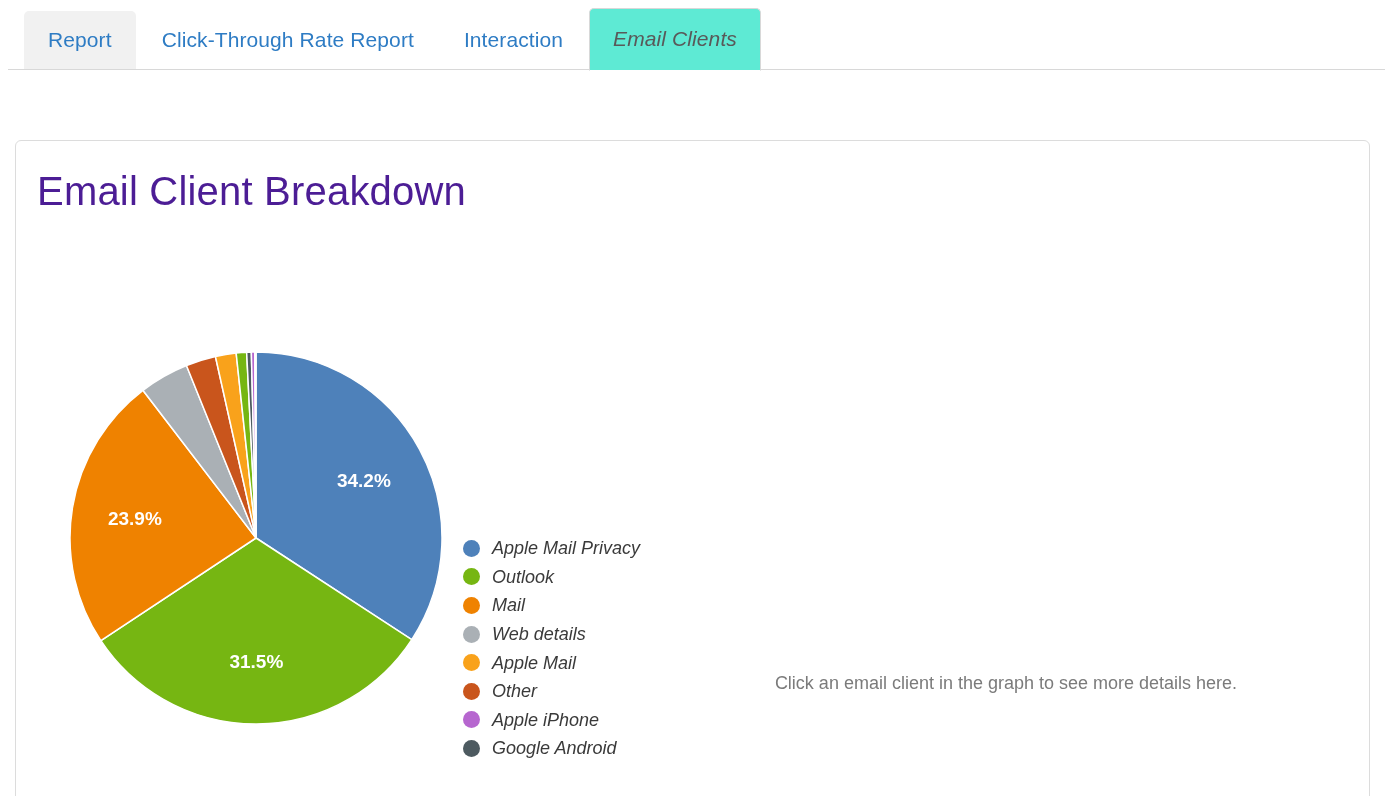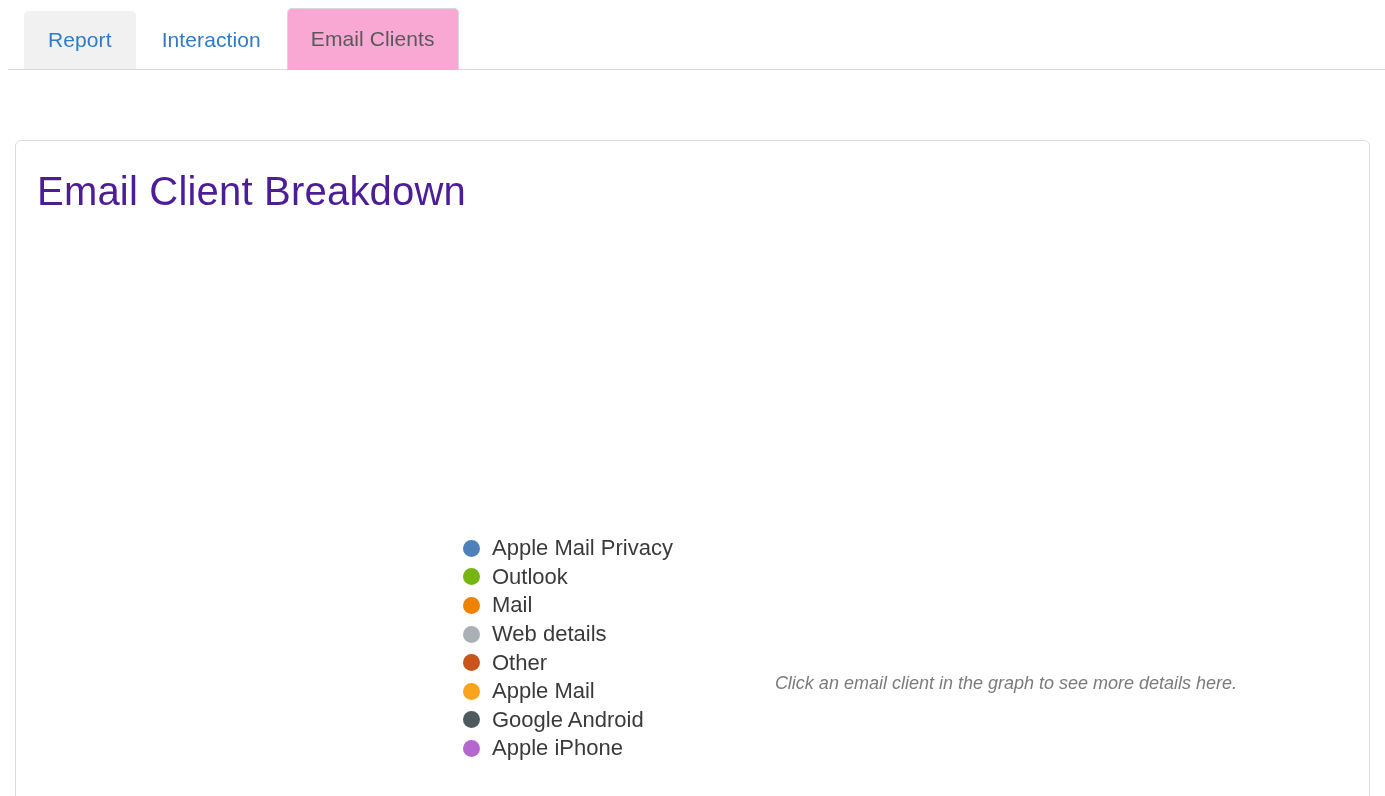--- a/index.html
+++ b/index.html
@@ -47,27 +47,28 @@
     background: transparent;
     margin-right: 2px;
     letter-spacing: 0.1px;
   }
   .tab.hovered {
     background: #f1f1f1;
     border-radius: 5px 5px 0 0;
   }
   .tab.active {
     color: #595959;
-    background: #f9a8d4;
+    background: #5eead4;
     border: 1px solid #d8d8d8;
     border-bottom: 1px solid #ffffff;
     z-index: 5;
     padding-top: 19px;
     padding-bottom: 21px;
     margin-bottom: -1px;
+    font-style: italic;
   }
 
   
   .card {
     position: absolute;
     left: 15px;
     top: 140px;
     width: 1355px;
     height: 760px;
     background: #ffffff;
@@ -121,90 +122,112 @@
     height: 28.6px;
     cursor: pointer;
   }
   .legend-dot {
     width: 17px; height: 17px;
     border-radius: 50%;
     margin-right: 12px;
     flex: 0 0 auto;
   }
   .legend-label {
-    font-size: 22px;
+    font-size: 18px;
     color: #3a3a3a;
     line-height: 1;
     white-space: nowrap;
+    font-style: italic;
   }
 
   
   .detail-placeholder {
     position: absolute;
     left: 640px;
     top: 382px;
     width: 700px;
     text-align: center;
     font-size: 18px;
-    font-style: italic;
     color: #7b7b7b;
     white-space: nowrap;
   }
 </style>
 </head>
 <body>
 
 <div class="tabbar">
   <div class="tabs">
     <div class="tab hovered">Report</div>
+    <div class="tab">Click-Through Rate Report</div>
     <div class="tab">Interaction</div>
     <div class="tab active">Email Clients</div>
   </div>
   <div class="tabbar-underline"></div>
 </div>
 
 <div class="card">
 
   <div class="card-title">Email Client Breakdown</div>
 
   <div class="chart-area">
 
+    <div class="pie-wrap">
+      <svg class="pie-svg" width="380" height="380" viewBox="0 0 380 380">
+        <g id="pie-slices">
+            <path d="M 190 190 L 190.00 4.00 A 186 186 0 0 1 345.78 291.63 Z" fill="#4e81ba" stroke="#ffffff" stroke-width="1.5"></path>
+            <path d="M 190 190 L 345.78 291.63 A 186 186 0 0 1 34.86 292.61 Z" fill="#76b612" stroke="#ffffff" stroke-width="1.5"></path>
+            <path d="M 190 190 L 34.86 292.61 A 186 186 0 0 1 76.92 42.32 Z" fill="#ef8200" stroke="#ffffff" stroke-width="1.5"></path>
+            <path d="M 190 190 L 76.92 42.32 A 186 186 0 0 1 120.44 17.50 Z" fill="#aab0b5" stroke="#ffffff" stroke-width="1.5"></path>
+            <path d="M 190 190 L 120.44 17.50 A 186 186 0 0 1 149.43 8.48 Z" fill="#c9551c" stroke="#ffffff" stroke-width="1.5"></path>
+            <path d="M 190 190 L 149.43 8.48 A 186 186 0 0 1 170.17 5.06 Z" fill="#f9a21b" stroke="#ffffff" stroke-width="1.5"></path>
+            <path d="M 190 190 L 170.17 5.06 A 186 186 0 0 1 180.65 4.23 Z" fill="#76b612" stroke="#ffffff" stroke-width="1.5"></path>
+            <path d="M 190 190 L 180.65 4.23 A 186 186 0 0 1 185.33 4.06 Z" fill="#4d5a60" stroke="#ffffff" stroke-width="1.5"></path>
+            <path d="M 190 190 L 185.33 4.06 A 186 186 0 0 1 188.83 4.00 Z" fill="#b666cf" stroke="#ffffff" stroke-width="1.5"></path>
+            <path d="M 190 190 L 188.83 4.00 A 186 186 0 0 1 190.00 4.00 Z" fill="#d6d6d6" stroke="#ffffff" stroke-width="1.5"></path>
+          </g>
+        <g id="pie-labels">
+            <text x="297.9" y="138.5" text-anchor="middle" class="slice-label">34.2%</text>
+            <text x="190.4" y="319.8" text-anchor="middle" class="slice-label">31.5%</text>
+            <text x="68.9" y="176.7" text-anchor="middle" class="slice-label">23.9%</text>
+          </g>
+      </svg>
+    </div>
 
     <div class="legend" id="legend">
         <div class="legend-item">
           <span class="legend-dot" style="background: rgb(78, 129, 186);"></span>
           <span class="legend-label">Apple Mail Privacy</span>
         </div>
         <div class="legend-item">
           <span class="legend-dot" style="background: rgb(118, 182, 18);"></span>
           <span class="legend-label">Outlook</span>
         </div>
         <div class="legend-item">
           <span class="legend-dot" style="background: rgb(239, 130, 0);"></span>
           <span class="legend-label">Mail</span>
         </div>
         <div class="legend-item">
           <span class="legend-dot" style="background: rgb(170, 176, 181);"></span>
           <span class="legend-label">Web details</span>
         </div>
         <div class="legend-item">
+          <span class="legend-dot" style="background: rgb(249, 162, 27);"></span>
+          <span class="legend-label">Apple Mail</span>
+        </div>
+        <div class="legend-item">
           <span class="legend-dot" style="background: rgb(201, 85, 28);"></span>
           <span class="legend-label">Other</span>
         </div>
         <div class="legend-item">
-          <span class="legend-dot" style="background: rgb(249, 162, 27);"></span>
-          <span class="legend-label">Apple Mail</span>
+          <span class="legend-dot" style="background: rgb(182, 102, 207);"></span>
+          <span class="legend-label">Apple iPhone</span>
         </div>
         <div class="legend-item">
           <span class="legend-dot" style="background: rgb(77, 90, 96);"></span>
           <span class="legend-label">Google Android</span>
         </div>
-        <div class="legend-item">
-          <span class="legend-dot" style="background: rgb(182, 102, 207);"></span>
-          <span class="legend-label">Apple iPhone</span>
-        </div>
         <div class="legend-item"></div>
       </div>
 
     <div class="detail-placeholder">Click an email client in the graph to see more details here.</div>
 
   </div>
 </div>
 
 </body></html>

